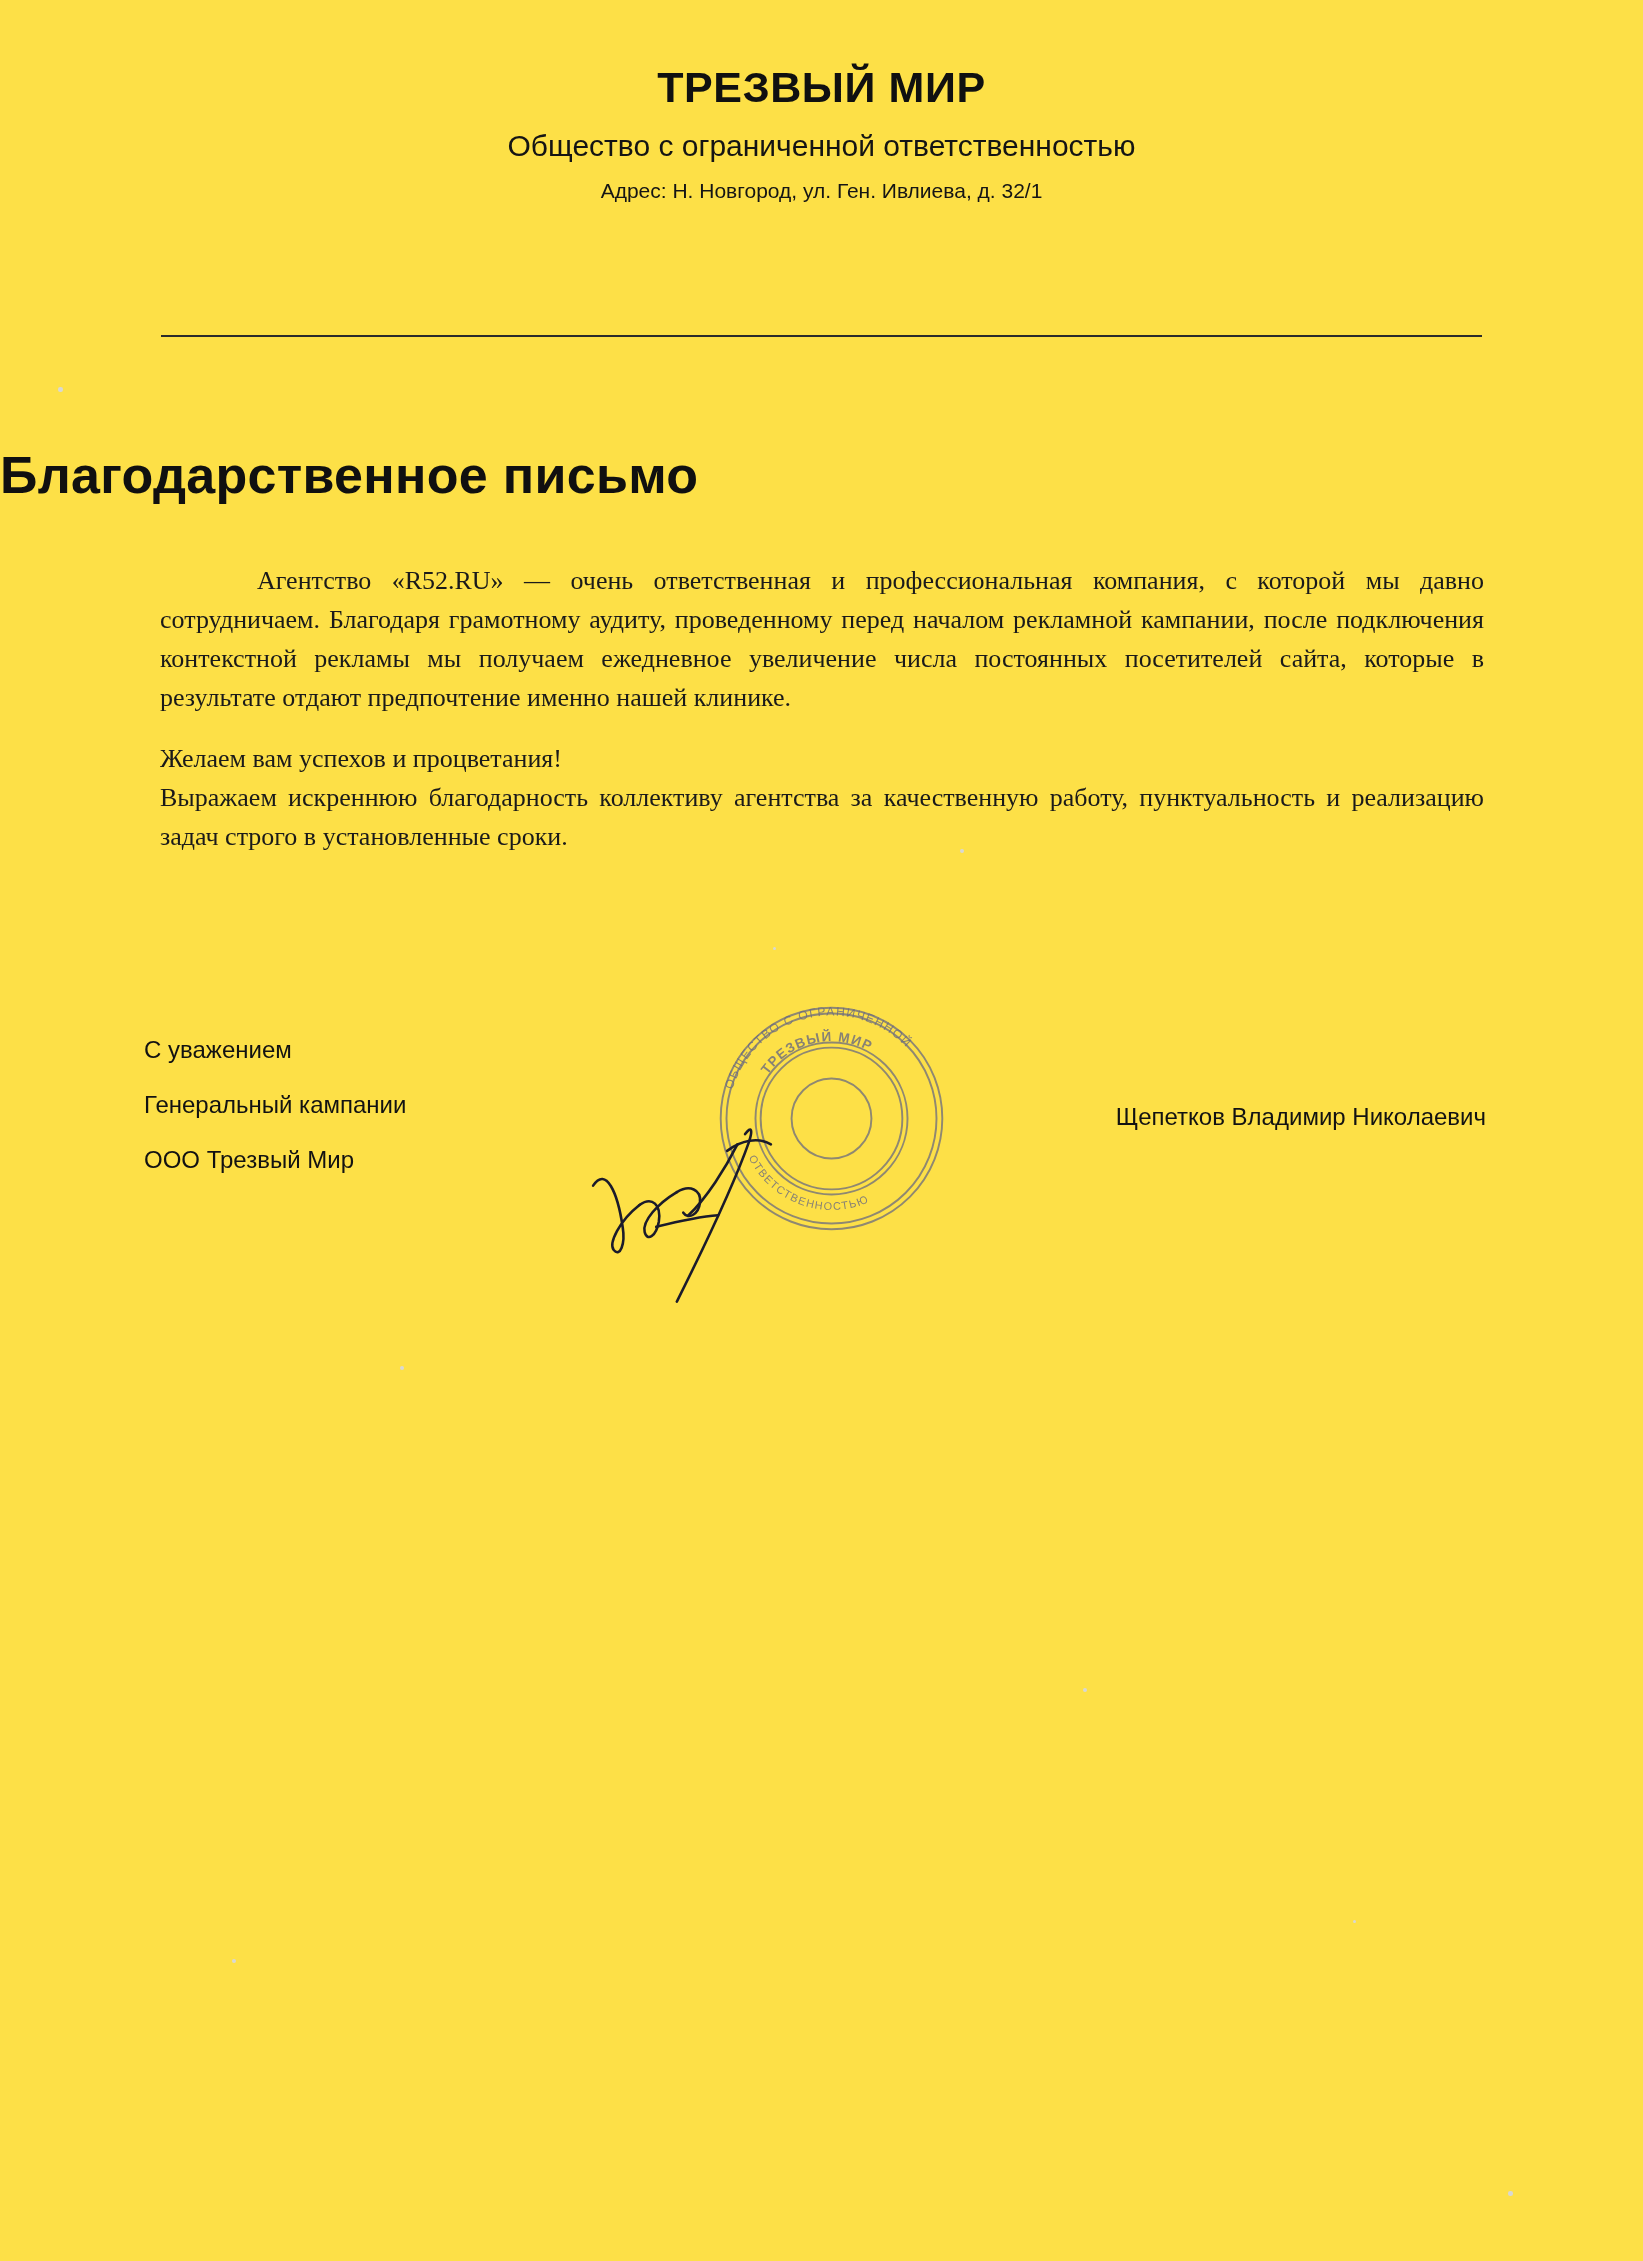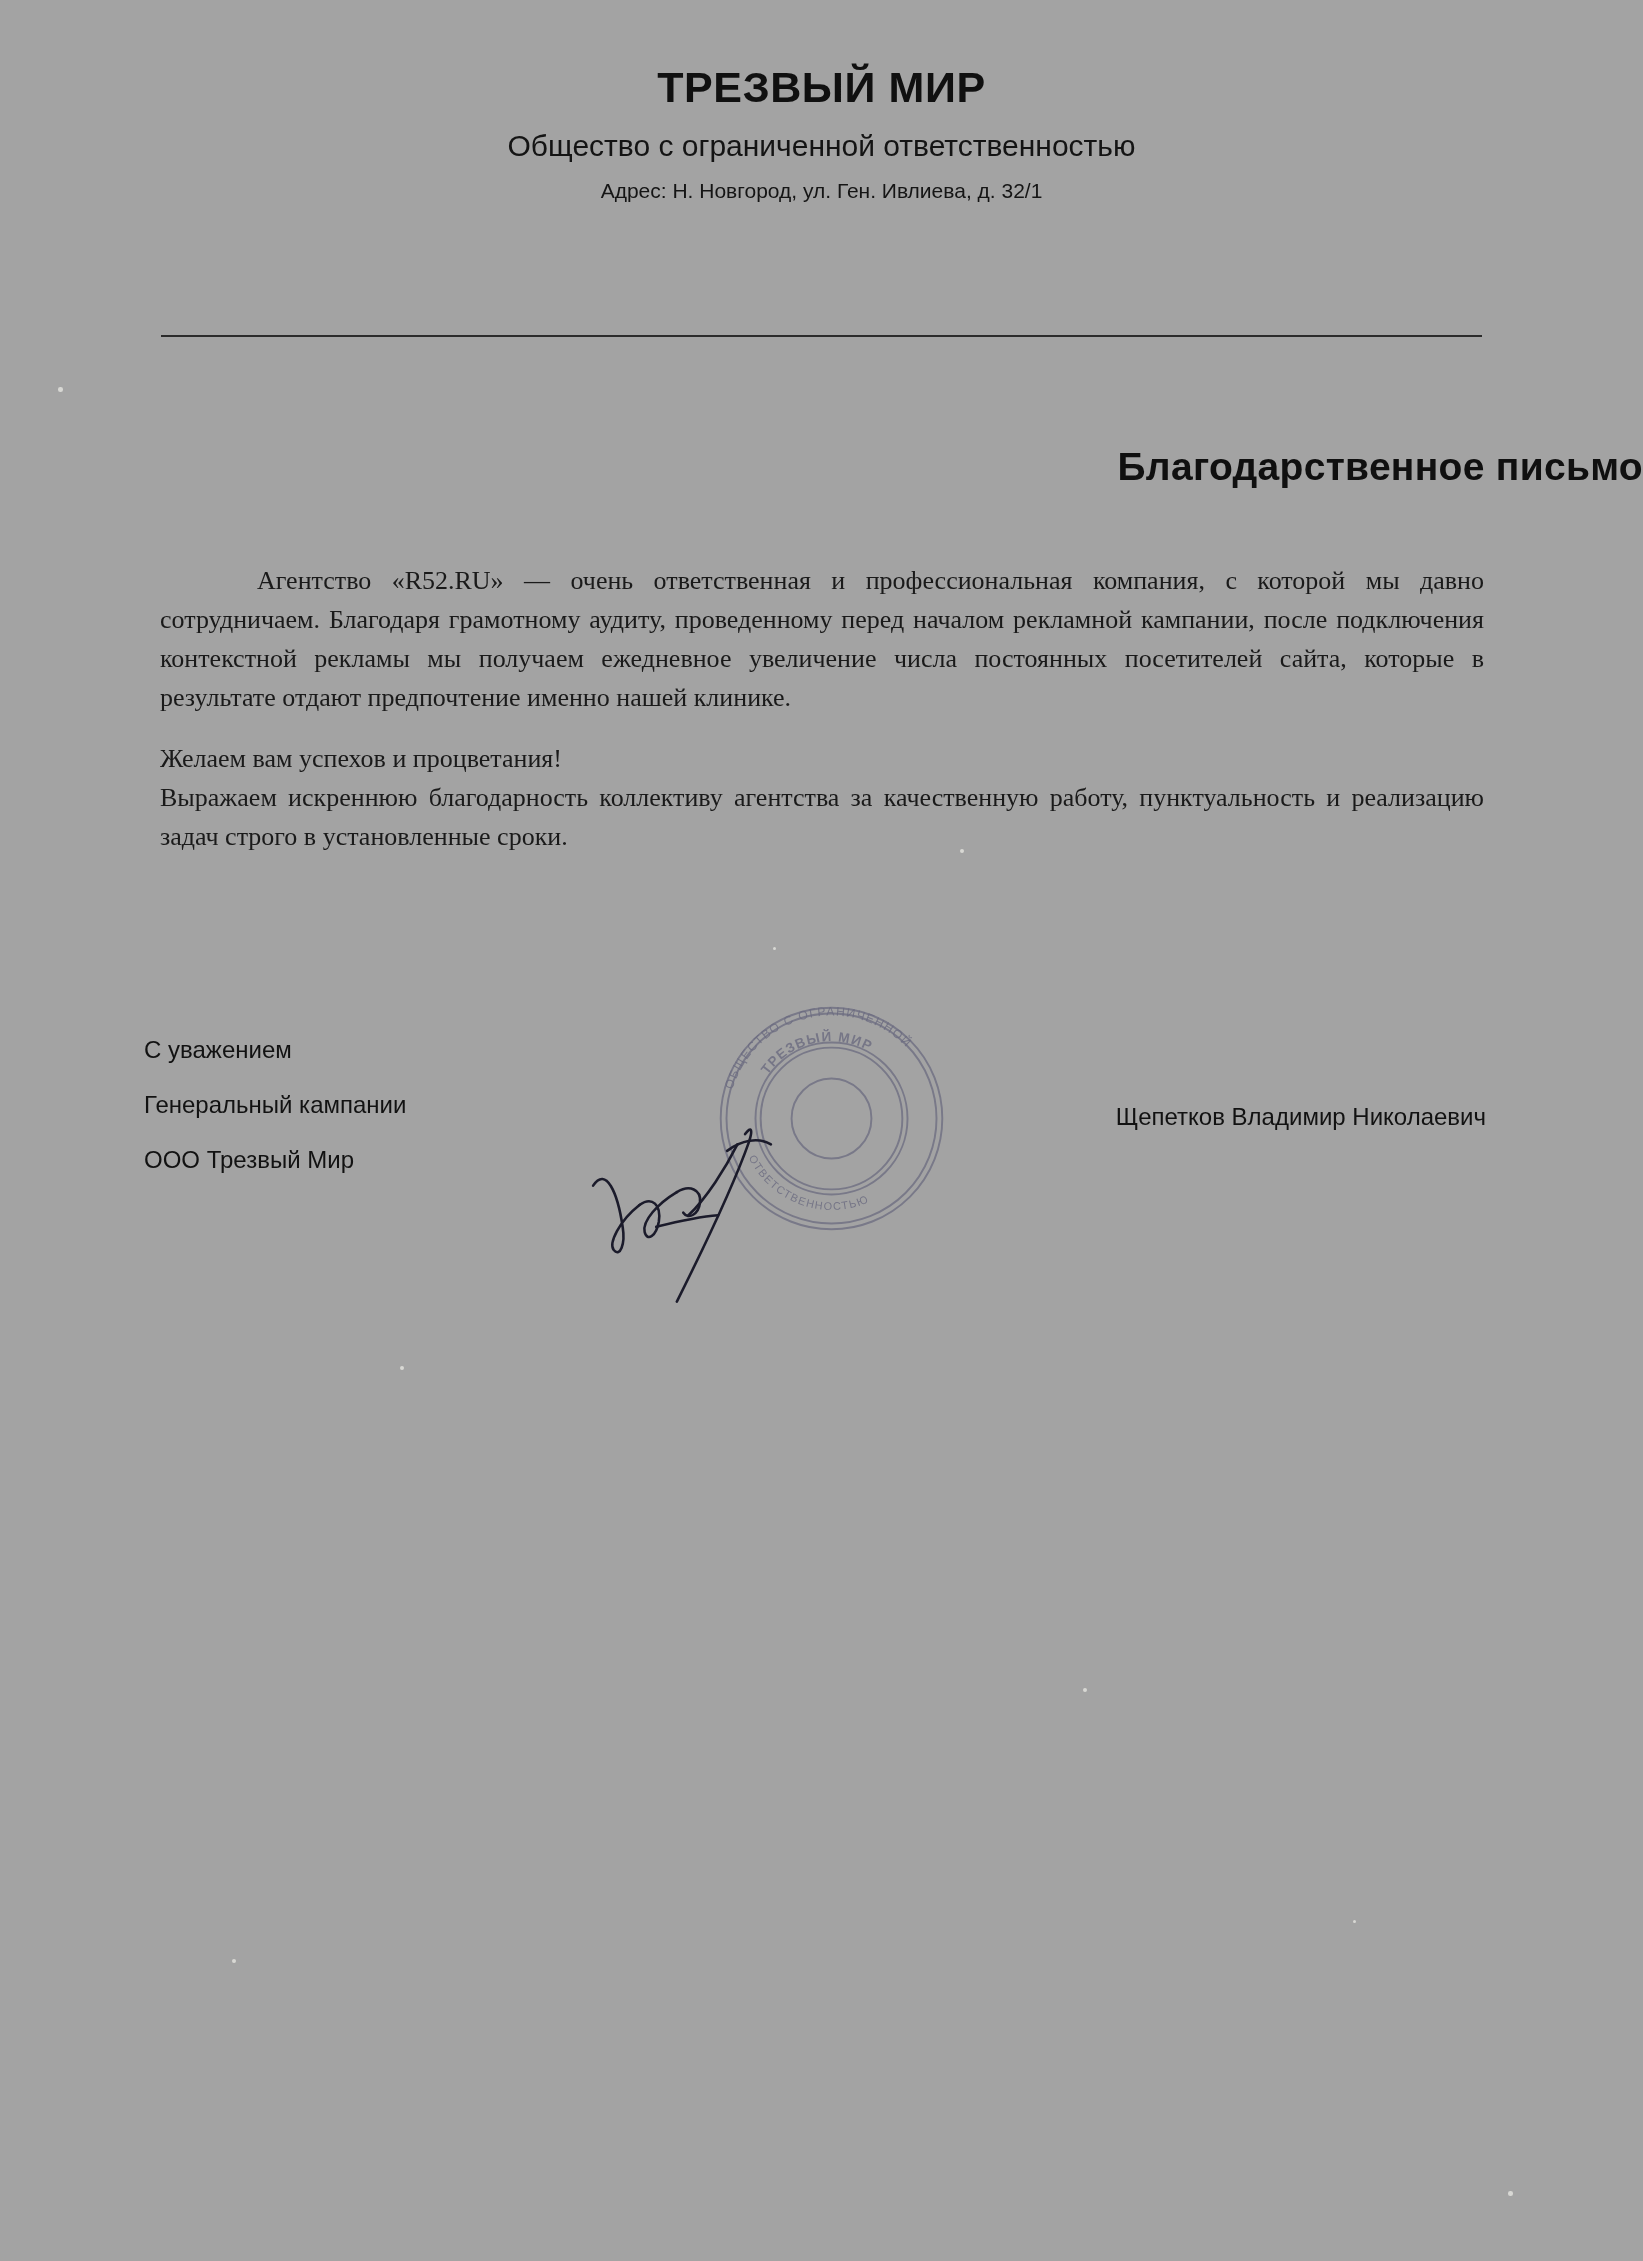--- a/index.html
+++ b/index.html
@@ -12,21 +12,21 @@
     height: 2261px;
     position: relative;
     font-family: "Liberation Sans", sans-serif;
     color: #111111;
     overflow: hidden;
   }
 
   .page {
     position: absolute;
     inset: 0;
-    background: #a3a3a3;
+    background: #fde047;
   }
 
   
   .header {
     position: absolute;
     top: 64px;
     left: 0;
     width: 1643px;
     text-align: center;
   }
@@ -69,22 +69,22 @@
     height: 1.9px;
     background: #2b2b2b;
   }
 
   
   .doc-title {
     position: absolute;
     top: 445px;
     left: 0;
     width: 1643px;
-    text-align: right;
-    font-size: 39px;
+    text-align: left;
+    font-size: 52px;
     font-weight: bold;
     color: #101010;
     letter-spacing: 0.3px;
   }
 
   
   .body-text {
     position: absolute;
     top: 561px;
     left: 160px;

